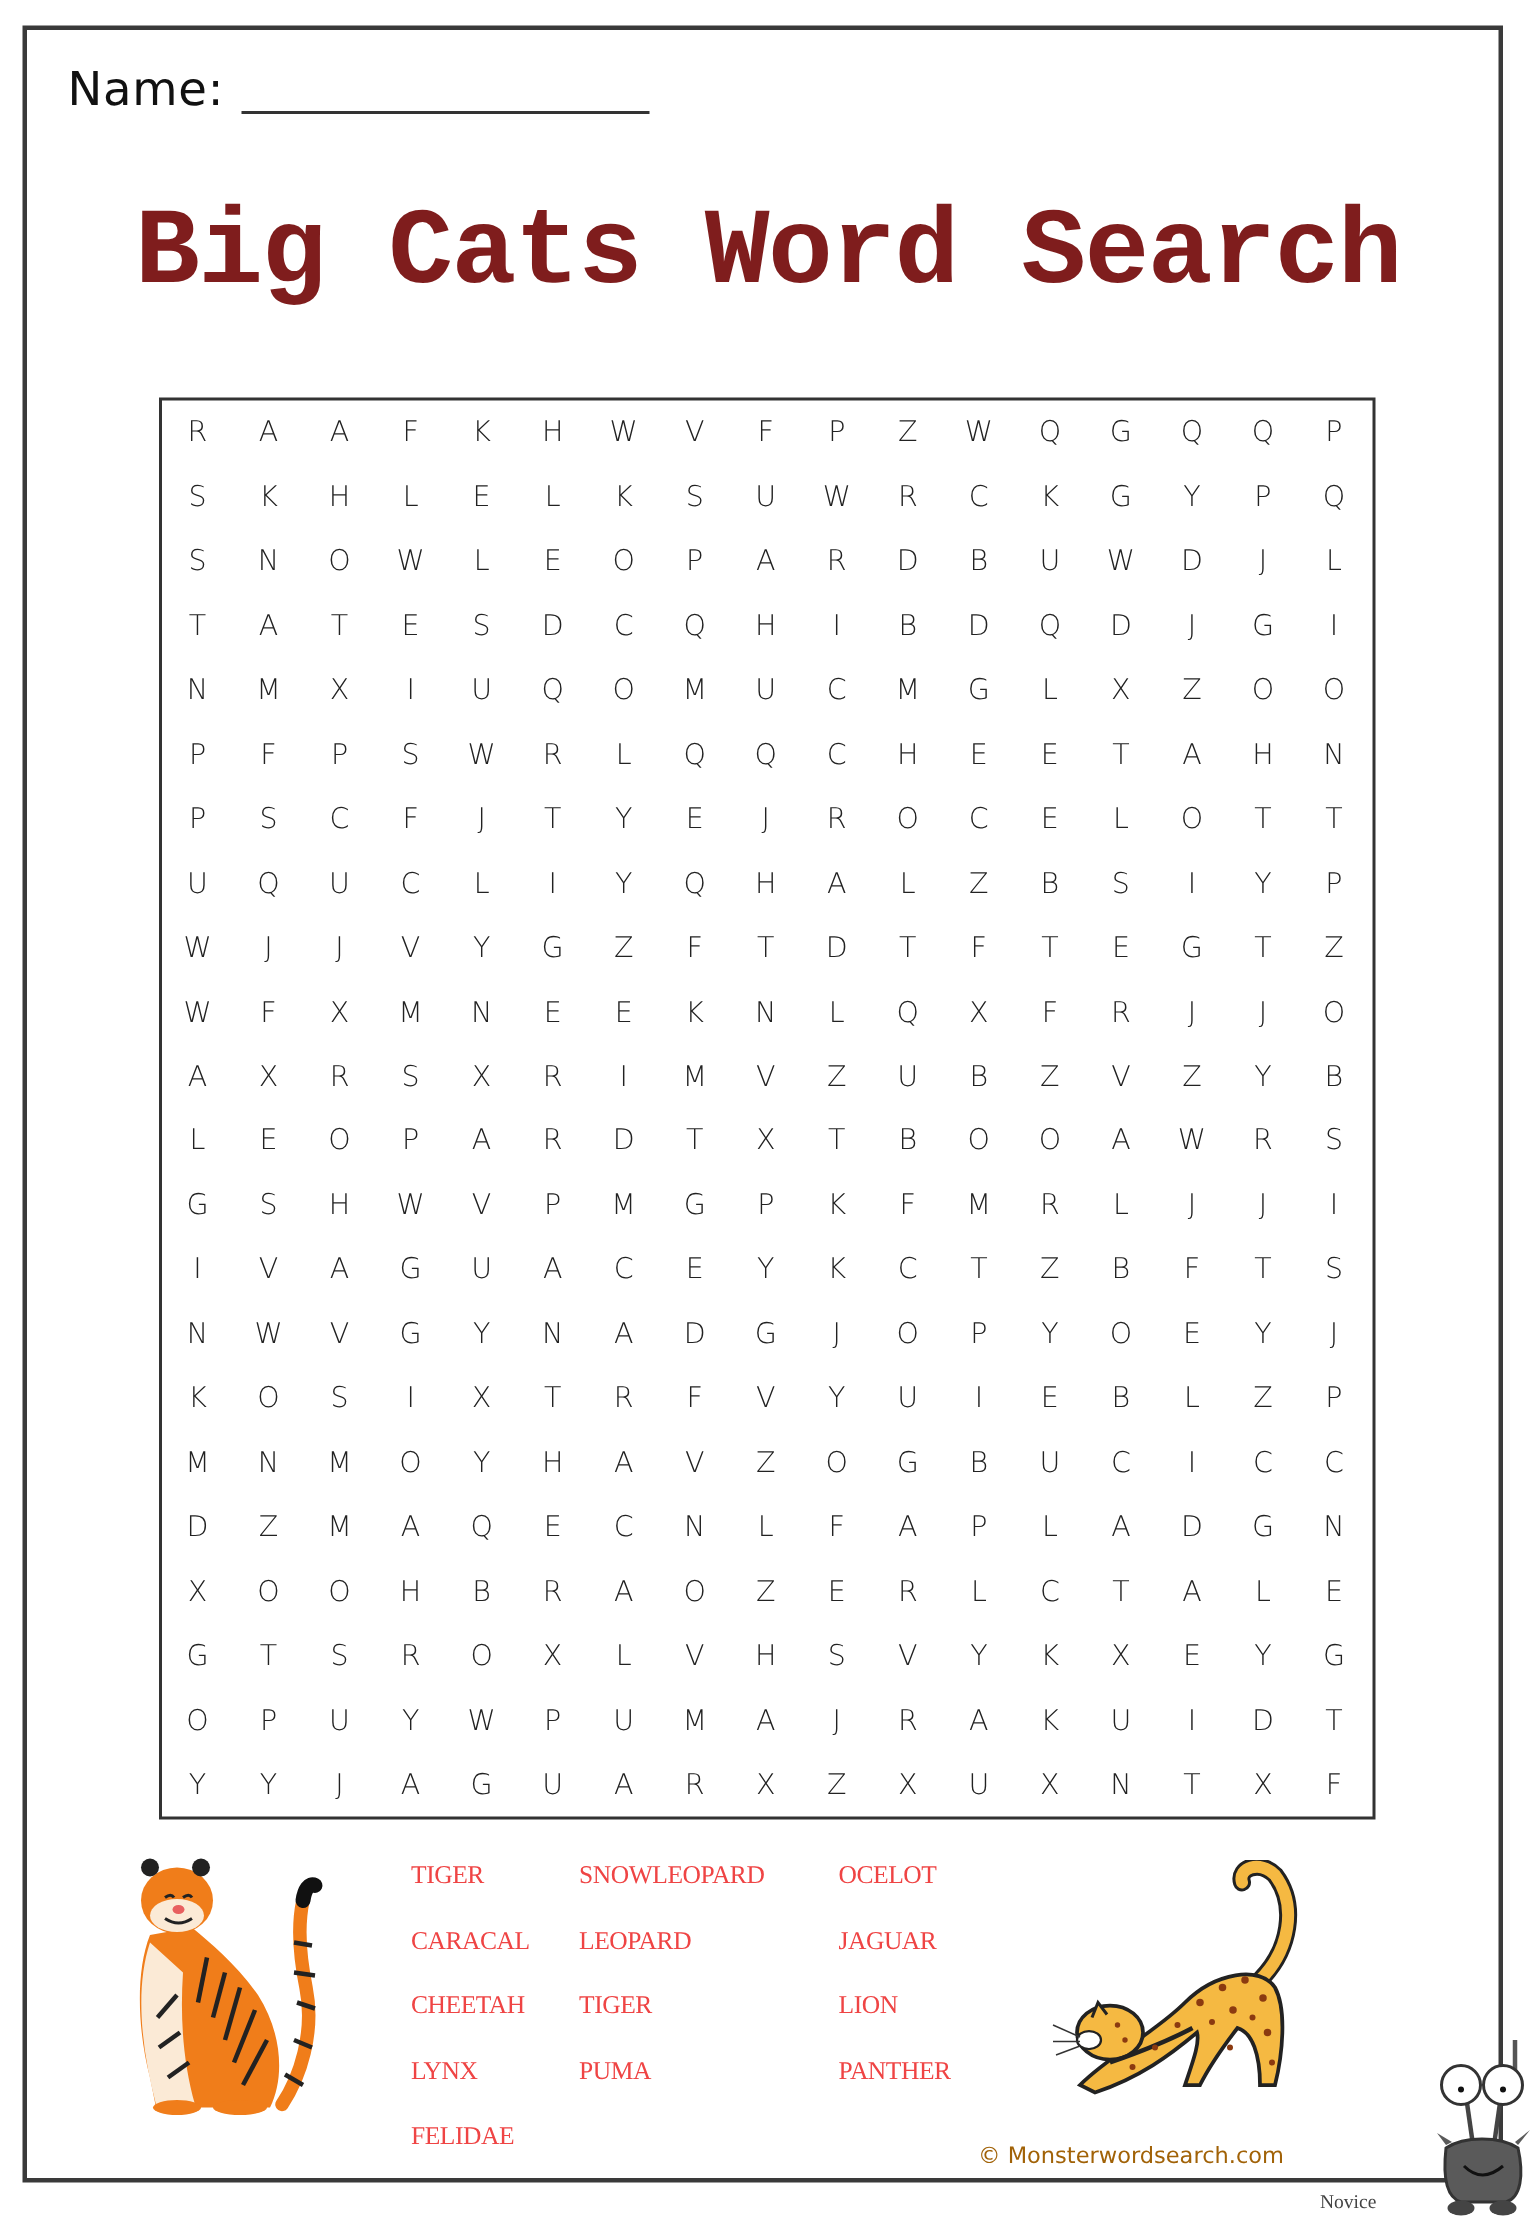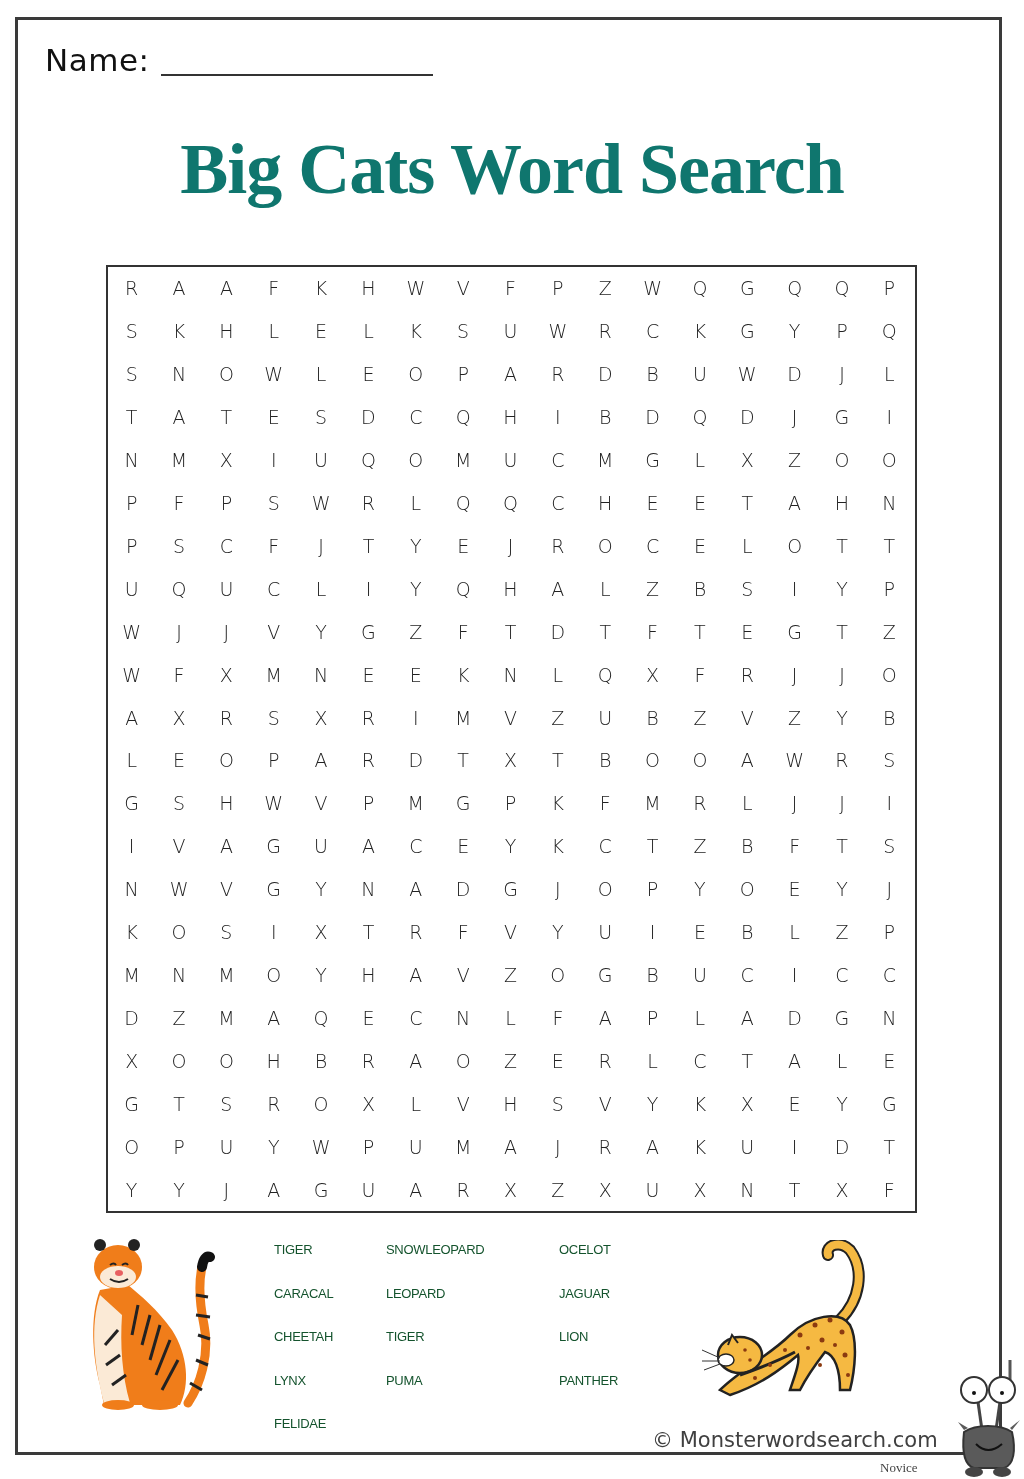--- a/index.html
+++ b/index.html
@@ -1,27 +1,27 @@
 <!DOCTYPE html>
 <html><head>
 <meta charset="utf-8">
 <style>
   html, body { margin: 0; padding: 0; background: #ffffff; }
   body { width: 1024px; height: 1479px; position: relative; overflow: hidden; font-family: "DejaVu Sans", sans-serif; color: #111; }
   .page-border { position: absolute; left: 15px; top: 17px; width: 987px; height: 1438px; border: 3px solid #3a3a3a; box-sizing: border-box; border-top-width: 3px; }
   .name-row { position: absolute; left: 45px; top: 40px; display: flex; align-items: center; }
   .name-label { font-family: "DejaVu Sans", sans-serif; font-size: 31px; letter-spacing: 0.5px; color: #111; }
   .name-line { display: inline-block; width: 272px; border-bottom: 2px solid #333; margin-left: 12px; height: 34px; margin-bottom: 4px; }
-  .title { position: absolute; left: 0; top: 128px; width: 1024px; text-align: center; font-family: Liberation Serif, serif; font-weight: bold; font-size: 72px; letter-spacing: -1px; color: #0f766e; }
+  .title { position: absolute; left: 0; top: 128px; width: 1024px; text-align: center; font-family: Liberation Mono, monospace; font-weight: bold; font-size: 72px; letter-spacing: -1px; color: #7f1d1d; }
   .grid-box { position: absolute; left: 106px; top: 265px; width: 811px; height: 948px; border: 2px solid #333; box-sizing: border-box; }
   .grid { position: absolute; left: 0; top: 0; width: 100%; height: 100%; display: grid; grid-template-columns: repeat(17, 1fr); grid-template-rows: repeat(22, 1fr); padding: 0 2px 0 0; box-sizing: border-box; }
   .cell { display: flex; align-items: center; justify-content: center; font-family: "DejaVu Sans", sans-serif; font-size: 19px; color: #222; font-weight: 300; }
   .word-list { position: absolute; left: 274px; top: 1238px; display: grid; grid-template-columns: 112px 173px 130px; grid-auto-rows: 43.6px; }
-  .word { font-family: Liberation Sans, sans-serif; font-size: 13px; color: #14532d; letter-spacing: -0.3px; line-height: 24px; }
-  .copyright { position: absolute; left: 652px; top: 1428px; font-family: "DejaVu Sans", sans-serif; font-size: 21px; color: #404040; }
+  .word { font-family: Liberation Serif, serif; font-size: 17px; color: #ef4444; letter-spacing: -0.3px; line-height: 24px; }
+  .copyright { position: absolute; left: 652px; top: 1428px; font-family: "DejaVu Sans", sans-serif; font-size: 15px; color: #a16207; }
   .level { position: absolute; left: 880px; top: 1460px; font-family: Liberation Serif, serif; font-size: 13px; color: #444; }
   .tiger-illo { position: absolute; left: 60px; top: 1235px; width: 160px; height: 175px; }
   .cheetah-illo { position: absolute; left: 700px; top: 1240px; width: 180px; height: 160px; }
   .monster-illo { position: absolute; left: 950px; top: 1360px; width: 74px; height: 119px; }
 </style>
 </head>
 <body>
 
 <div class="page-border"></div>
 

